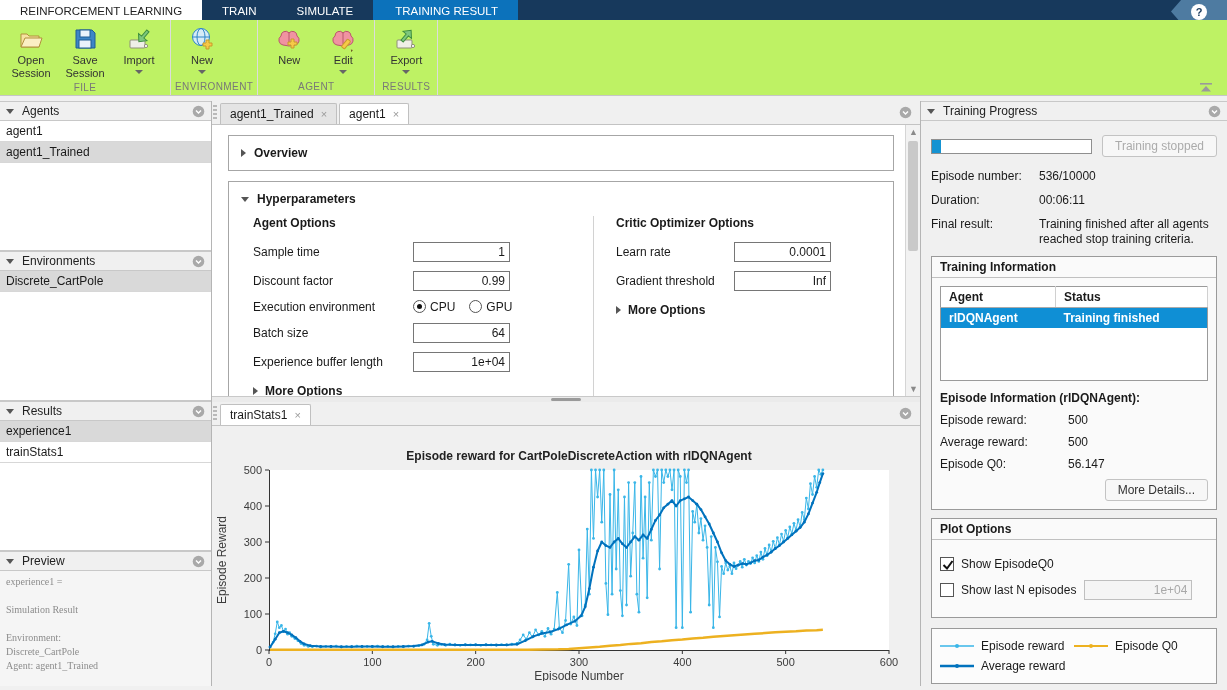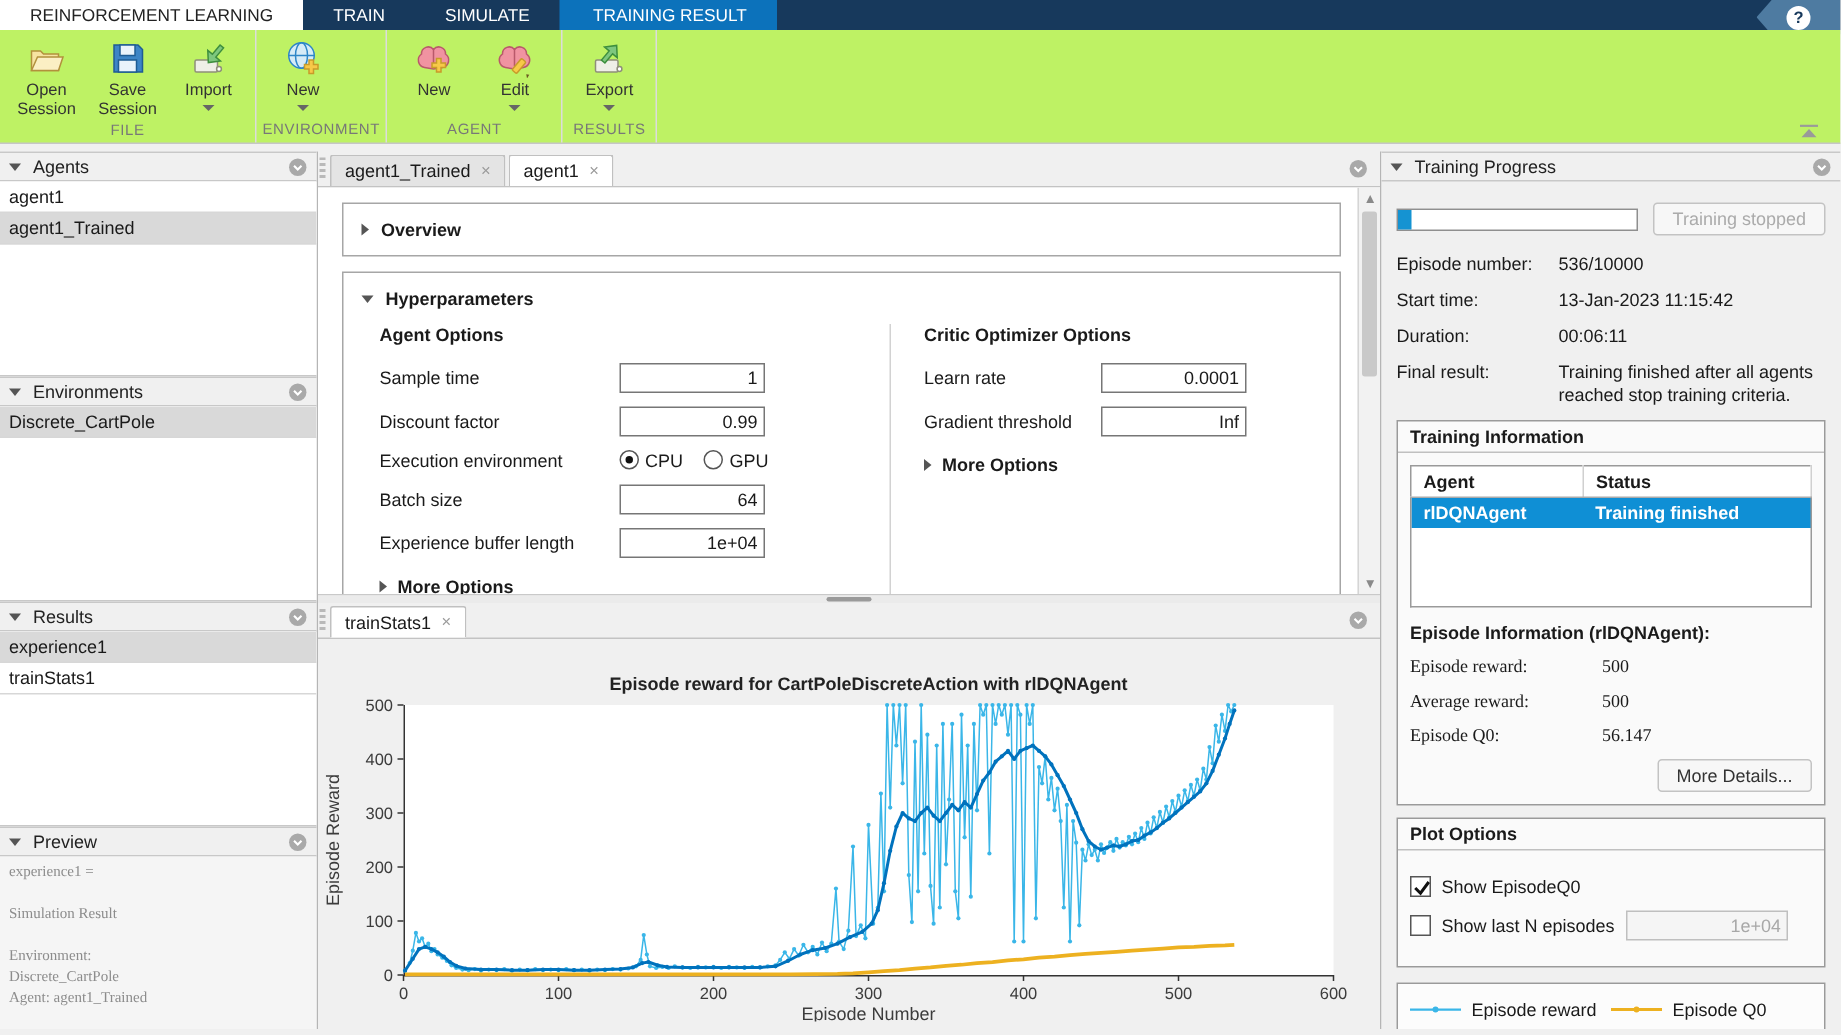--- a/index.html
+++ b/index.html
@@ -110,21 +110,21 @@
   .kvrow .v { flex:1; line-height:15px; }
   .tbox { border:1px solid #9A9A9A; background:#FAFAFA; margin-top:8px; }
   .tbox-title { font-weight:bold; padding:3px 8px; border-bottom:1px solid #C0C0C0; }
   .tbox-body { padding:8px; }
   table.agents { width:100%; border-collapse:collapse; background:#fff; border:1px solid #9A9A9A; }
   table.agents th { text-align:left; font-weight:bold; padding:3px 8px; border-bottom:1px solid #AAAAAA; border-right:1px solid #D0D0D0; }
   table.agents td { padding:3px 8px; }
   tr.sel { background:#0F8FD5; color:#fff; font-weight:bold; }
   .tfill td { height:52px; }
   .ep-title { font-weight:bold; margin:10px 0 4px; }
-  .ep-row { display:flex; margin:8px 0;font-family:Liberation Serif, serif; }
+  .ep-row { display:flex; margin:8px 0; }
   .ep-row .k { width:128px; }
   .more-details { display:flex; justify-content:flex-end; margin-top:6px; }
   .cbrow { display:flex; align-items:center; margin:9px 0; }
   .cbox { width:14px; height:14px; border:1px solid #555; background:#fff; margin-right:7px; position:relative; }
   .cbox svg { position:absolute; left:0px; top:0px; }
   .cbrow .cblabel { margin-right:8px; }
   .cbrow .tinput { width:108px; }
   .legendbox { border:1px solid #9A9A9A; background:#FCFCFC; margin-top:10px; padding:10px 8px; display:grid;
     grid-template-columns:1fr 1fr; row-gap:6px; }
   .lentry { display:flex; align-items:center; }
@@ -749,24 +749,20 @@
         <div class="pbar">
             <span class="pfill" style="width: 5.4%;"></span>
           </div>
         <button class="btn disabled stop-btn">Training stopped</button>
       </div>
       <div class="kvrow">
           <div class="k">Episode number:</div>
           <div class="v">536/10000</div>
         </div>
       <div class="kvrow">
-          <div class="k">Start time:</div>
-          <div class="v">13-Jan-2023 11:15:42</div>
-        </div>
-      <div class="kvrow">
           <div class="k">Duration:</div>
           <div class="v">00:06:11</div>
         </div>
       <div class="kvrow">
           <div class="k">Final result:</div>
           <div class="v">Training finished after all agents reached stop training criteria.</div>
         </div>
 
       <div class="tbox">
         <div class="tbox-title">Training Information</div>

